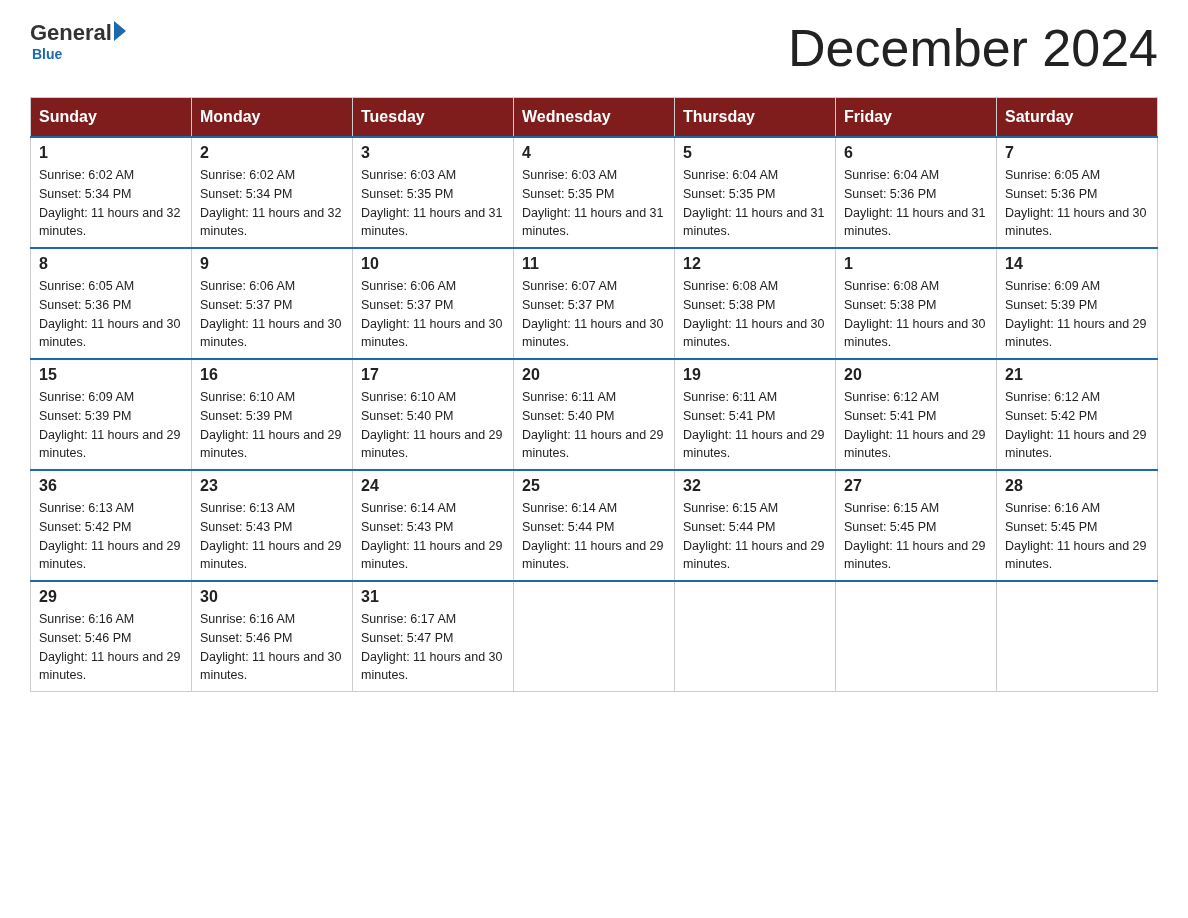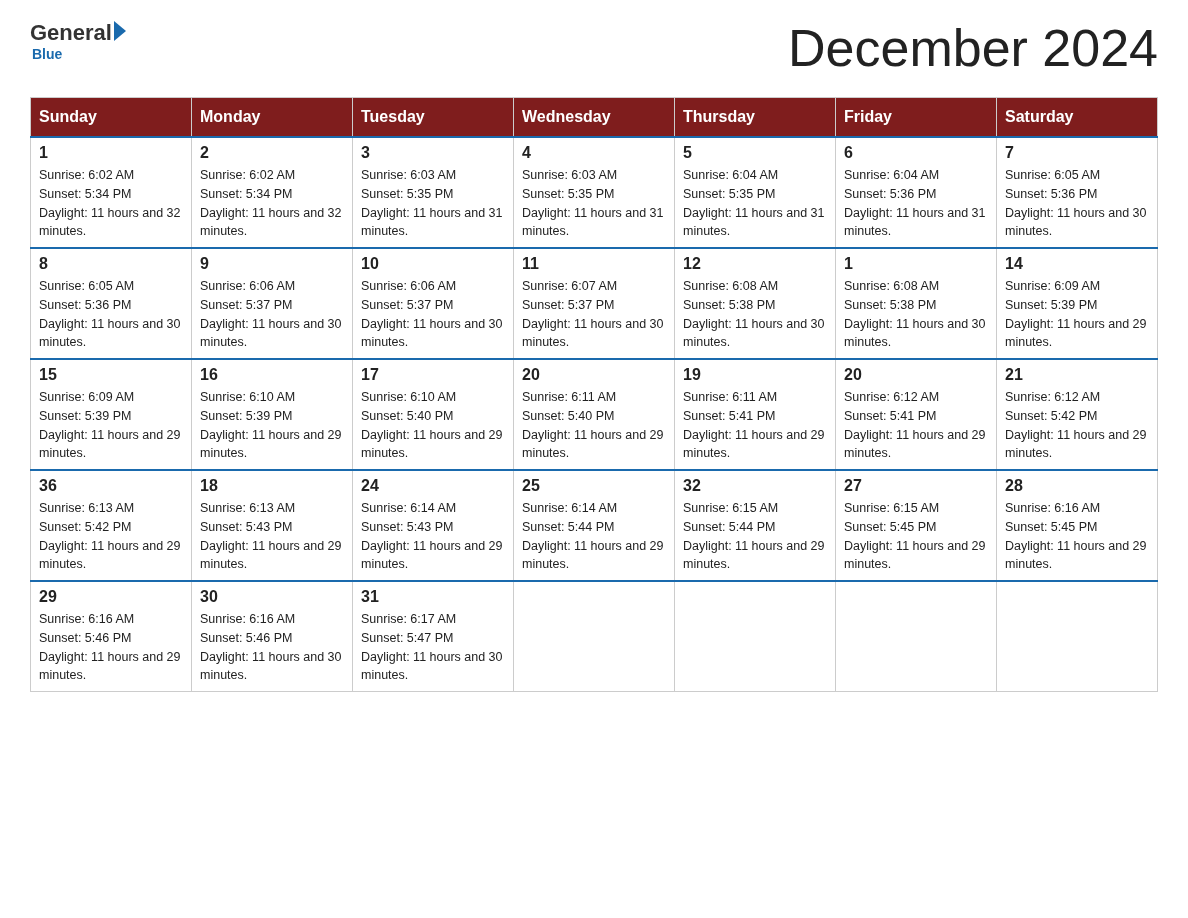--- a/index.html
+++ b/index.html
@@ -234,21 +234,21 @@
           <span class="day-number">21</span>
           <div class="day-info">Sunrise: 6:12 AM<br>Sunset: 5:42 PM<br>Daylight: 11 hours and 29 minutes.</div>
         </td>
       </tr>
       <tr>
         <td>
           <span class="day-number">36</span>
           <div class="day-info">Sunrise: 6:13 AM<br>Sunset: 5:42 PM<br>Daylight: 11 hours and 29 minutes.</div>
         </td>
         <td>
-          <span class="day-number">18</span>
+          <span class="day-number">23</span>
           <div class="day-info">Sunrise: 6:13 AM<br>Sunset: 5:43 PM<br>Daylight: 11 hours and 29 minutes.</div>
         </td>
         <td>
           <span class="day-number">24</span>
           <div class="day-info">Sunrise: 6:14 AM<br>Sunset: 5:43 PM<br>Daylight: 11 hours and 29 minutes.</div>
         </td>
         <td>
           <span class="day-number">25</span>
           <div class="day-info">Sunrise: 6:14 AM<br>Sunset: 5:44 PM<br>Daylight: 11 hours and 29 minutes.</div>
         </td>

